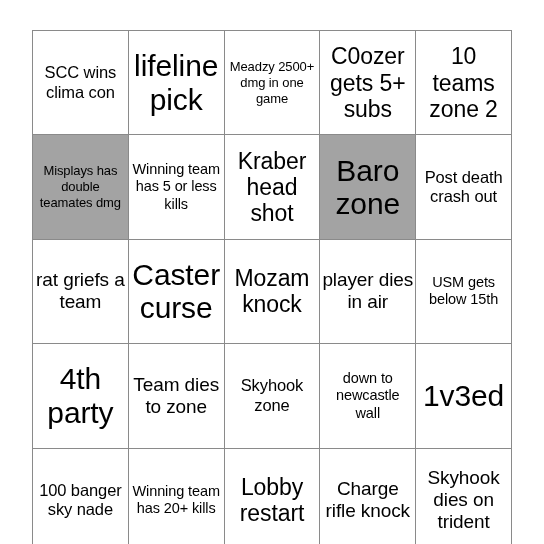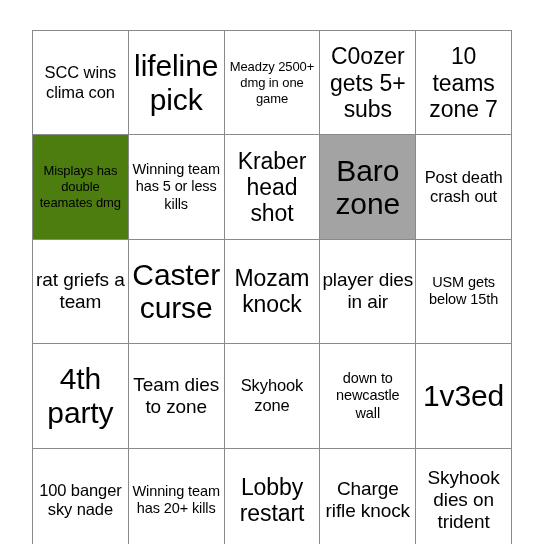--- a/index.html
+++ b/index.html
@@ -70,23 +70,23 @@
     <div class="bingo-cell fs-xxl" style="border-right-color: rgb(138, 138, 138); border-bottom-color: rgb(138, 138, 138); background: rgb(255, 255, 255); color: rgb(0, 0, 0);">
       <span class="cell-text">lifeline pick</span>
     </div>
     <div class="bingo-cell fs-xs" style="border-right-color: rgb(138, 138, 138); border-bottom-color: rgb(138, 138, 138); background: rgb(255, 255, 255); color: rgb(0, 0, 0);">
       <span class="cell-text">Meadzy 2500+ dmg in one game</span>
     </div>
     <div class="bingo-cell fs-xl" style="border-right-color: rgb(138, 138, 138); border-bottom-color: rgb(138, 138, 138); background: rgb(255, 255, 255); color: rgb(0, 0, 0);">
       <span class="cell-text">C0ozer gets 5+ subs</span>
     </div>
     <div class="bingo-cell fs-xl" style="border-right-color: rgb(138, 138, 138); border-bottom-color: rgb(138, 138, 138); background: rgb(255, 255, 255); color: rgb(0, 0, 0);">
-      <span class="cell-text">10 teams zone 7</span>
+      <span class="cell-text">10 teams zone 2</span>
     </div>
-    <div class="bingo-cell fs-xs" style="border-right-color: rgb(138, 138, 138); border-bottom-color: rgb(138, 138, 138); background: #4d7c0f; color: rgb(0, 0, 0);">
+    <div class="bingo-cell fs-xs" style="border-right-color: rgb(138, 138, 138); border-bottom-color: rgb(138, 138, 138); background: #a3a3a3; color: rgb(0, 0, 0);">
       <span class="cell-text">Misplays has double teamates dmg</span>
     </div>
     <div class="bingo-cell fs-sm" style="border-right-color: rgb(138, 138, 138); border-bottom-color: rgb(138, 138, 138); background: rgb(255, 255, 255); color: rgb(0, 0, 0);">
       <span class="cell-text">Winning team has 5 or less kills</span>
     </div>
     <div class="bingo-cell fs-xl" style="border-right-color: rgb(138, 138, 138); border-bottom-color: rgb(138, 138, 138); background: rgb(255, 255, 255); color: rgb(0, 0, 0);">
       <span class="cell-text">Kraber head shot</span>
     </div>
     <div class="bingo-cell fs-xxl" style="border-right-color: rgb(138, 138, 138); border-bottom-color: rgb(138, 138, 138); background: #a3a3a3; color: rgb(0, 0, 0);">
       <span class="cell-text">Baro zone</span>

